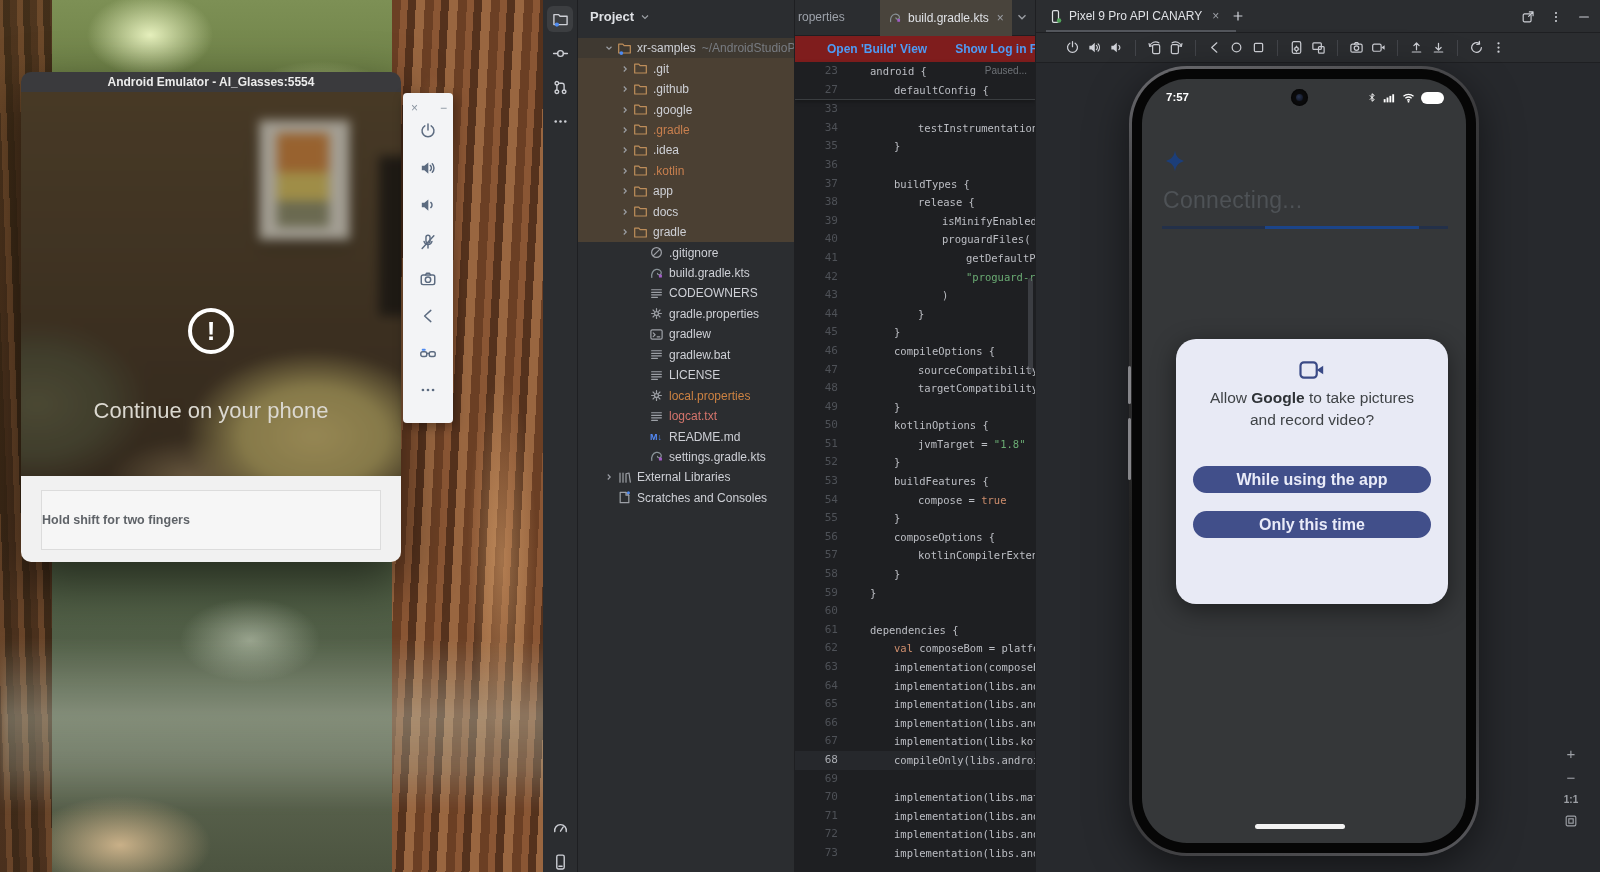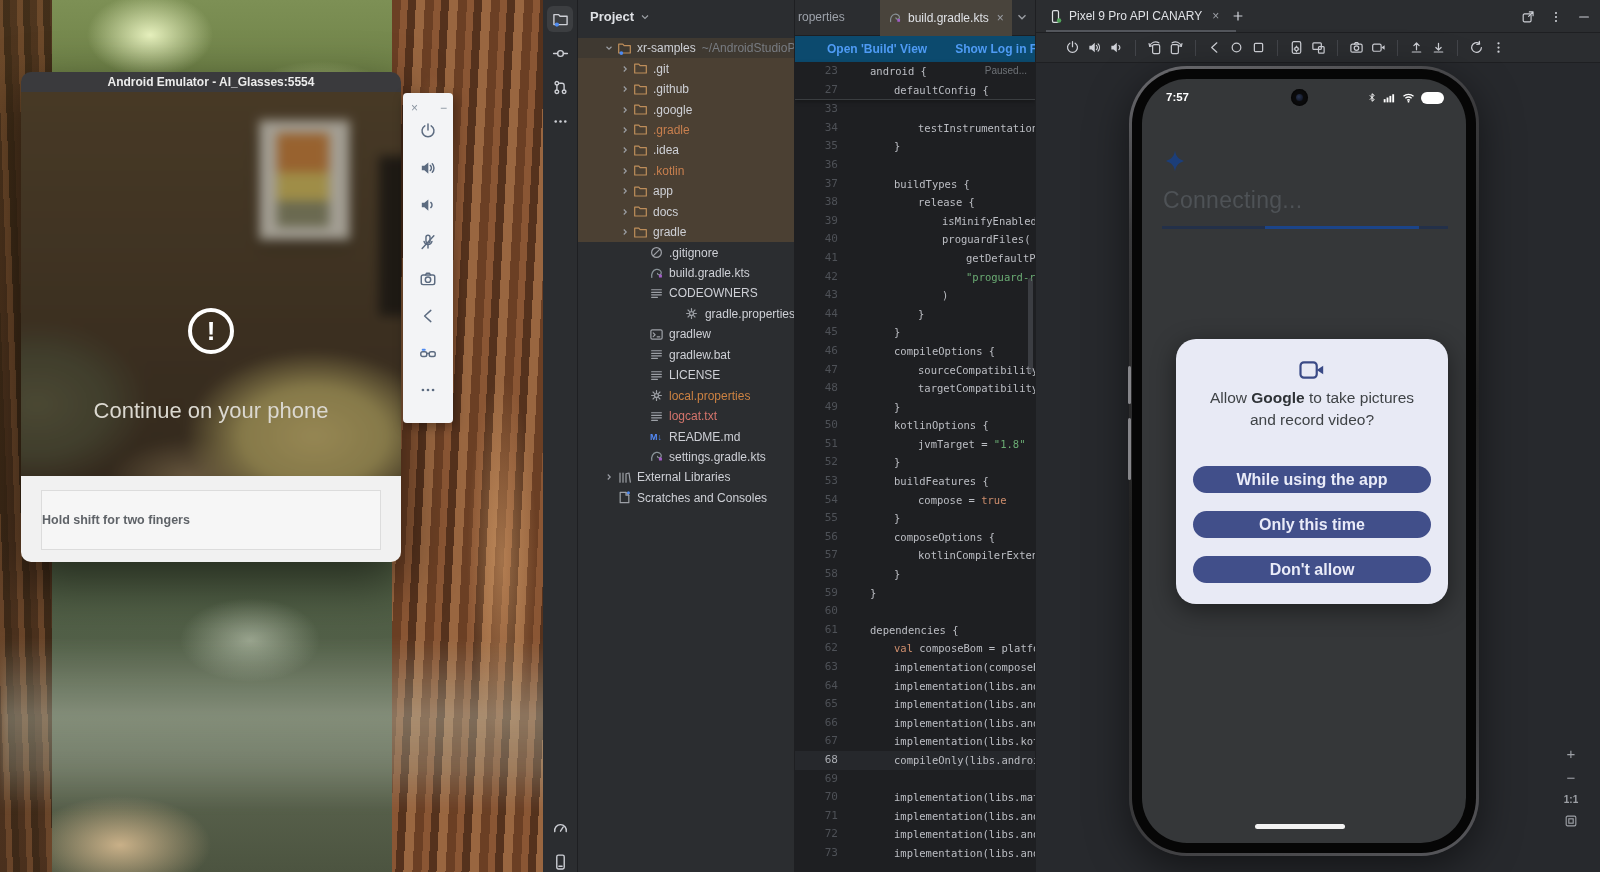--- a/index.html
+++ b/index.html
@@ -87,21 +87,21 @@
   .trow .tpath { color:#787c82; margin-left:6px; overflow:hidden; }
 
   
   #editor { left:252px; top:0; width:240px; height:872px; background:#1e1f22; overflow:hidden; }
   #tabbar { left:0; top:0; width:240px; height:36px; background:#2b2d30; border-bottom:1px solid #1e1f22; }
   #tab-partial { position:absolute; left:3px; top:10px; color:#9da2aa; font-size:12px; }
   #tab-active { position:absolute; left:85px; top:0; height:36px; padding:0 8px; background:#49443c;
     display:flex; align-items:center; gap:6px; color:#dfe1e5; font-size:12px; }
   #tab-active .close { color:#9da0a6; font-size:12px; margin-left:2px; }
   #tab-more { position:absolute; right:6px; top:10px; color:#9da0a6; }
-  #notifbar { left:0; top:36px; width:240px; height:26px; background:#0c4a6e; display:flex; align-items:center; gap:28px;
+  #notifbar { left:0; top:36px; width:240px; height:26px; background:#7f1d1d; display:flex; align-items:center; gap:28px;
     padding-left:32px; }
   #notifbar span { color:#4e9bf5; font-weight:700; font-size:12px; white-space:nowrap; }
   #code { left:0; top:62px; width:240px; height:810px; font-family:"DejaVu Sans Mono", monospace;
     font-size:10.5px; color:#bcbec4; }
   .crow { position:relative; height:18.6px; line-height:18.6px; white-space:pre; }
   .crow .ln { position:absolute; left:0; top:0; width:43px; text-align:right; color:#4e5157; font-size:11px; }
   .crow.cur { background:#26282c; }
   .crow.cur .ln { color:#a9acb2; }
   .crow .ctext { position:absolute; top:0; }
   .tok-p { color:#bcbec4; } .tok-k { color:#cf8e6d; } .tok-s { color:#6aab73; }
@@ -521,21 +521,21 @@
           <span class="chev"></span>
           <span class="ticon" style="color: rgb(157, 160, 166);">
             <span class="ibtn">
               <svg width="15" height="15" viewBox="0 0 16 16" fill="none" stroke="currentColor" stroke-width="1.3" stroke-linecap="round" stroke-linejoin="round">
                 <path d="M2.8 4h10.4M2.8 6.7h10.4M2.8 9.4h10.4M2.8 12.1h6.2"></path>
               </svg>
             </span>
           </span>
           <span>CODEOWNERS</span>
         </div>
-        <div class="trow" style="padding-left: 56px; justify-content: flex-end;">
+        <div class="trow" style="padding-left: 56px;">
           <span class="chev"></span>
           <span class="ticon" style="color: rgb(157, 160, 166);">
             <span class="ibtn">
               <svg width="15" height="15" viewBox="0 0 16 16" fill="none" stroke="currentColor" stroke-width="1.3" stroke-linecap="round" stroke-linejoin="round">
                 <circle cx="8" cy="8" r="2.1"></circle>
                 <path d="M8 2.8v2M8 11.2v2M2.8 8h2M11.2 8h2M4.3 4.3l1.4 1.4M10.3 10.3l1.4 1.4M11.7 4.3l-1.4 1.4M5.7 10.3l-1.4 1.4"></path>
               </svg>
             </span>
           </span>
           <span>gradle.properties</span>
@@ -957,21 +957,20 @@
                   <rect x="1.2" y="2" width="9.6" height="9" rx="2"></rect>
                   <path d="M10.8 6.5l3.8-2.5v5z" fill="currentColor" stroke="none"></path>
                 </svg>
             </div>
             <div id="ph-dlg-text">
               <span>Allow </span><b>Google</b><span> to take pictures</span><br>
               <span>and record video?</span>
             </div>
             <div class="ph-btn" style="top:127px">While using the app</div>
             <div class="ph-btn" style="top:172px">Only this time</div>
-            <div class="ph-btn" style="top:217px">Don't allow</div>
           </div>
           <div id="ph-home" class="abs"></div>
         </div>
       </div>
     </div>
 
     <div id="rd-zoom" class="abs">
       <span class="zlabel">+</span>
       <span class="zlabel">−</span>
       <span class="ratio">1:1</span>

